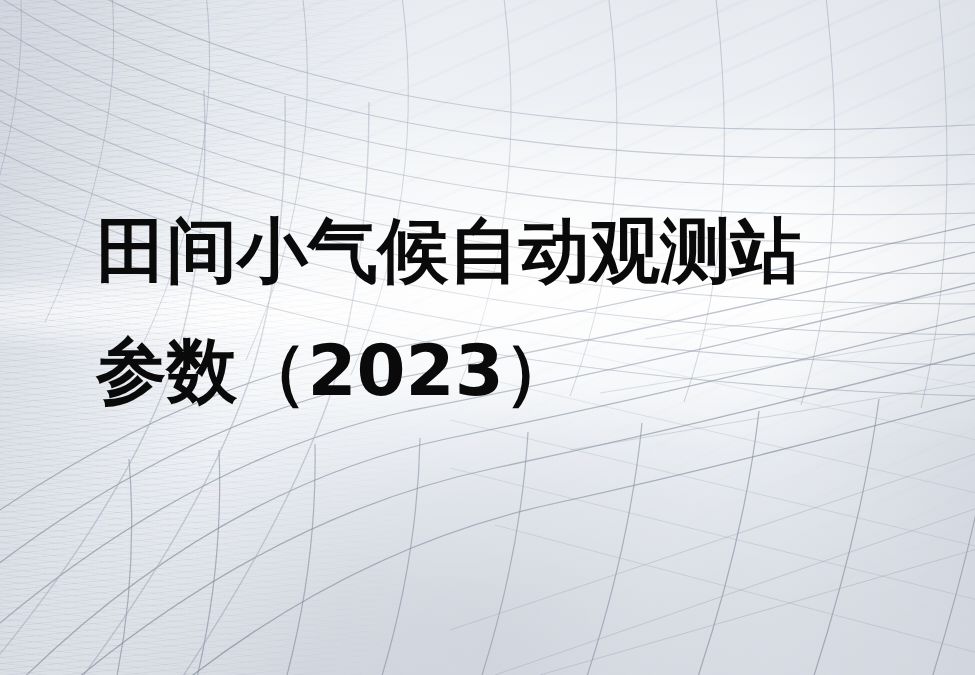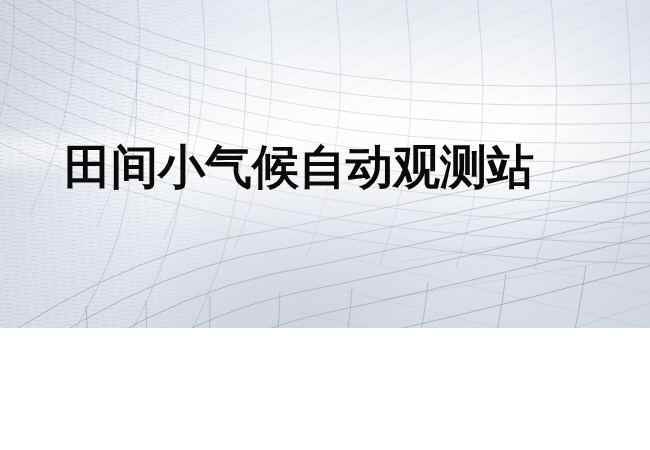--- a/index.html
+++ b/index.html
@@ -8,21 +8,21 @@
     padding: 0;
     background: #ffffff;
   }
   body {
     font-family: "Liberation Sans", "DejaVu Sans", sans-serif;
   }
 
   #banner {
     position: relative;
     width: 650px;
-    height: 328px;
+    height: 450px;
     overflow: hidden;
     background: #f9a8d4;
   }
 
   
   .bg-layer {
     position: absolute;
     inset: 0;
     pointer-events: none;
   }
@@ -265,15 +265,16 @@
       </g>
     </svg>
   </div>
 
   <div class="bg-layer" id="bg-ribs-left"></div>
   <div class="bg-layer" id="bg-ribs-left-2"></div>
   <div class="bg-layer" id="bg-vignette"></div>
 
   <div id="headline">
     <div class="headline-line">田间小气候自动观测站</div>
+    <div class="headline-line">参数（2023）</div>
   </div>
 
 </div>
 
 </body></html>

